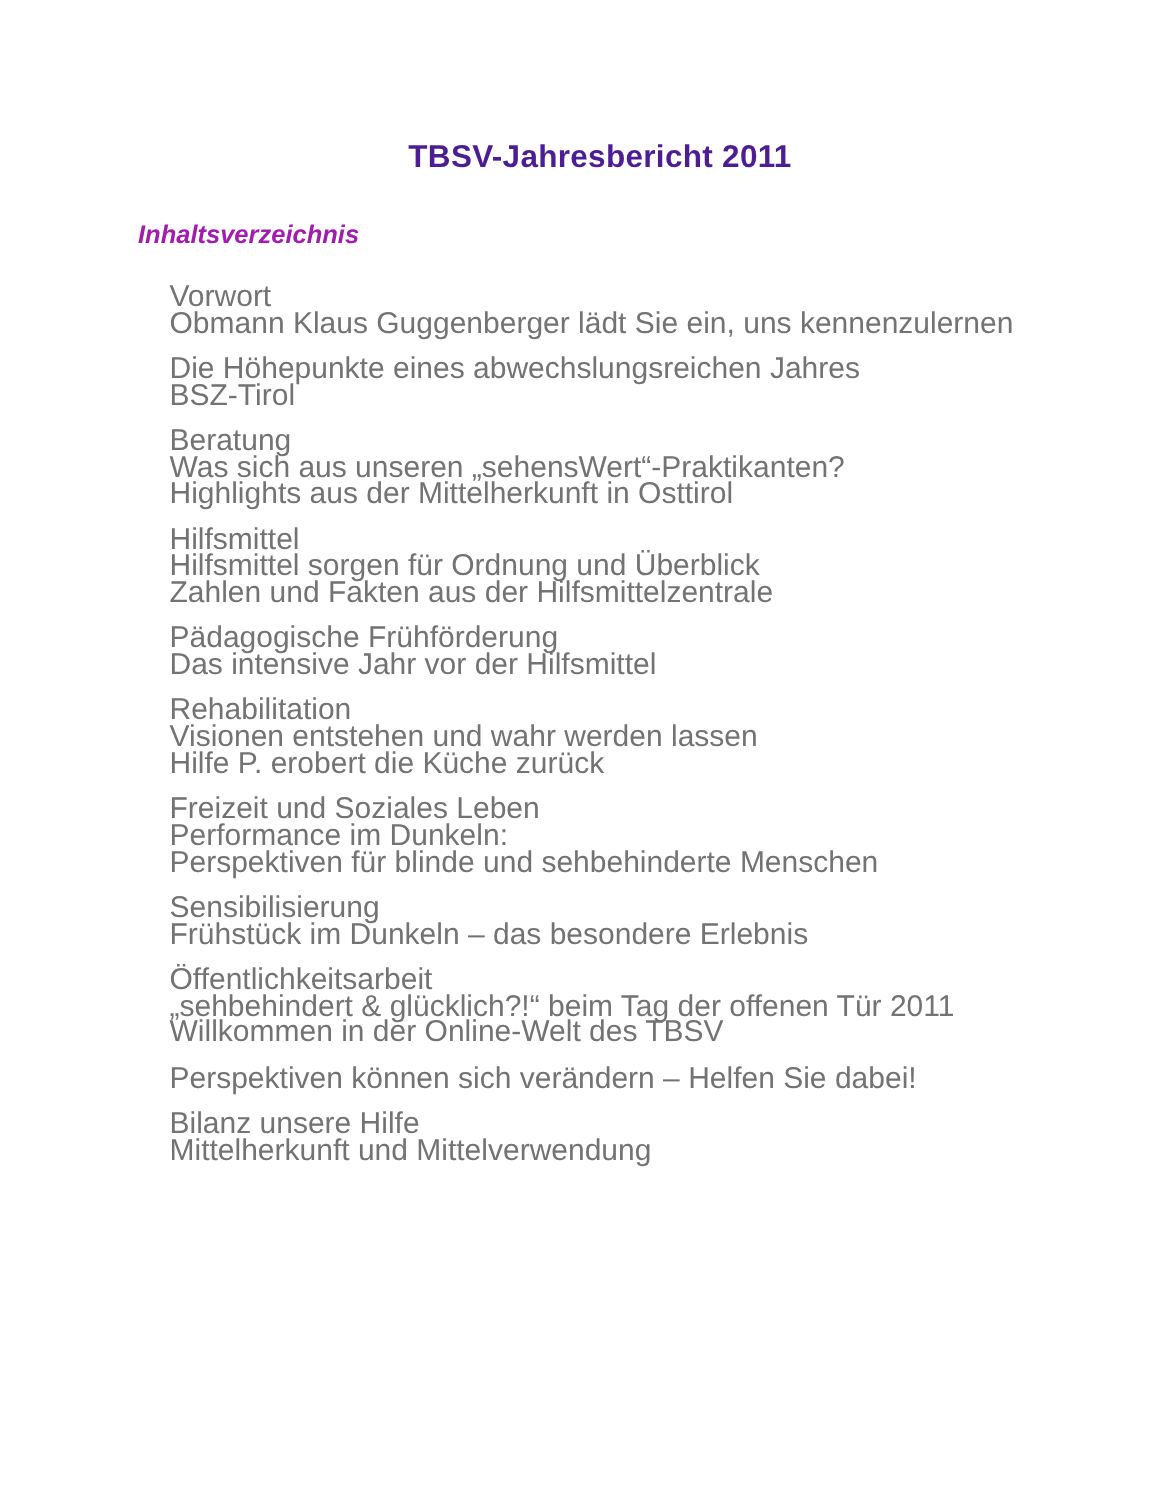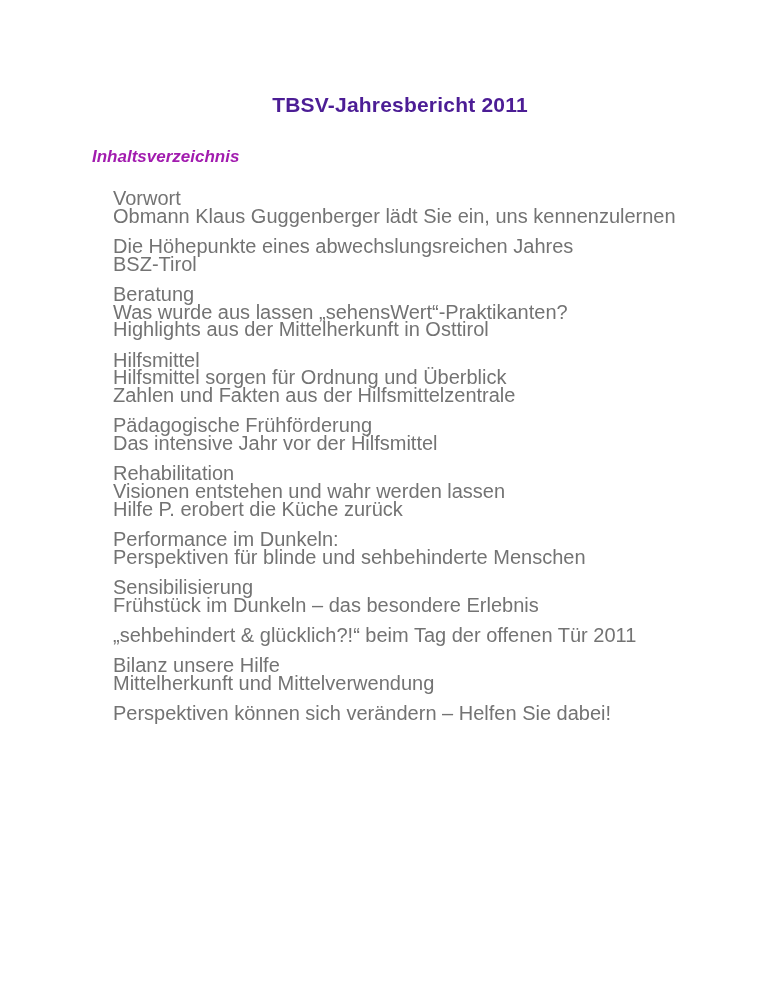--- a/index.html
+++ b/index.html
@@ -59,49 +59,52 @@
       <div class="toc-section">
         <div class="toc-line">Vorwort</div>
         <div class="toc-line">Obmann Klaus Guggenberger lädt Sie ein, uns kennenzulernen</div>
       </div>
       <div class="toc-section">
         <div class="toc-line">Die Höhepunkte eines abwechslungsreichen Jahres</div>
         <div class="toc-line">BSZ-Tirol</div>
       </div>
       <div class="toc-section">
         <div class="toc-line">Beratung</div>
-        <div class="toc-line">Was wurde aus lassen „sehensWert“-Praktikanten?</div>
+        <div class="toc-line">Was sich aus unseren „sehensWert“-Praktikanten?</div>
         <div class="toc-line">Highlights aus der Mittelherkunft in Osttirol</div>
       </div>
       <div class="toc-section">
         <div class="toc-line">Hilfsmittel</div>
         <div class="toc-line">Hilfsmittel sorgen für Ordnung und Überblick</div>
         <div class="toc-line">Zahlen und Fakten aus der Hilfsmittelzentrale</div>
       </div>
       <div class="toc-section">
         <div class="toc-line">Pädagogische Frühförderung</div>
         <div class="toc-line">Das intensive Jahr vor der Hilfsmittel</div>
       </div>
       <div class="toc-section">
         <div class="toc-line">Rehabilitation</div>
         <div class="toc-line">Visionen entstehen und wahr werden lassen</div>
         <div class="toc-line">Hilfe P. erobert die Küche zurück</div>
       </div>
       <div class="toc-section">
+        <div class="toc-line">Freizeit und Soziales Leben</div>
         <div class="toc-line">Performance im Dunkeln:</div>
         <div class="toc-line">Perspektiven für blinde und sehbehinderte Menschen</div>
       </div>
       <div class="toc-section">
         <div class="toc-line">Sensibilisierung</div>
         <div class="toc-line">Frühstück im Dunkeln – das besondere Erlebnis</div>
       </div>
       <div class="toc-section">
+        <div class="toc-line">Öffentlichkeitsarbeit</div>
         <div class="toc-line">„sehbehindert &amp; glücklich?!“ beim Tag der offenen Tür 2011</div>
+        <div class="toc-line">Willkommen in der Online-Welt des TBSV</div>
+      </div>
+      <div class="toc-section">
+        <div class="toc-line">Perspektiven können sich verändern – Helfen Sie dabei!</div>
       </div>
       <div class="toc-section">
         <div class="toc-line">Bilanz unsere Hilfe</div>
         <div class="toc-line">Mittelherkunft und Mittelverwendung</div>
       </div>
-      <div class="toc-section">
-        <div class="toc-line">Perspektiven können sich verändern – Helfen Sie dabei!</div>
-      </div>
     </div>
 </div>
 
 </body></html>

